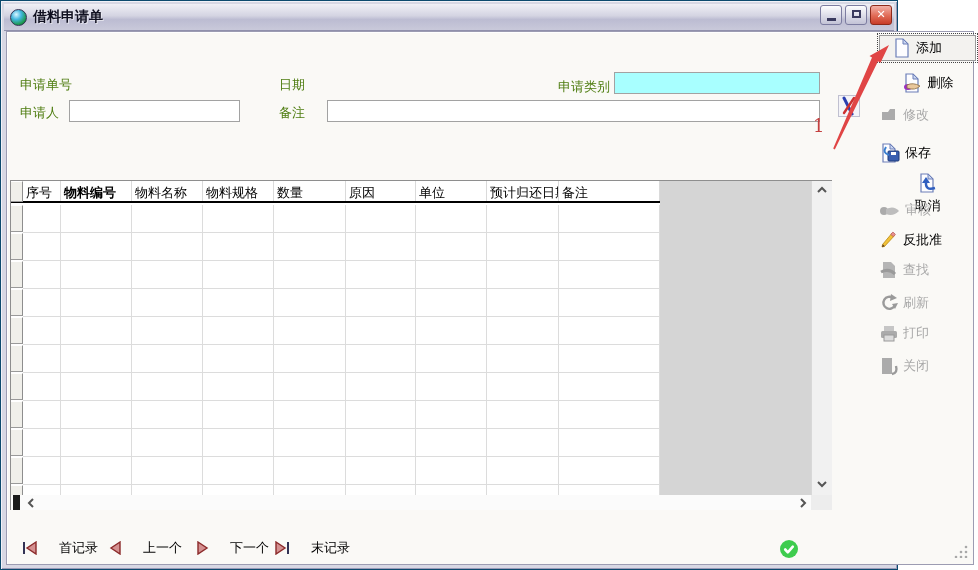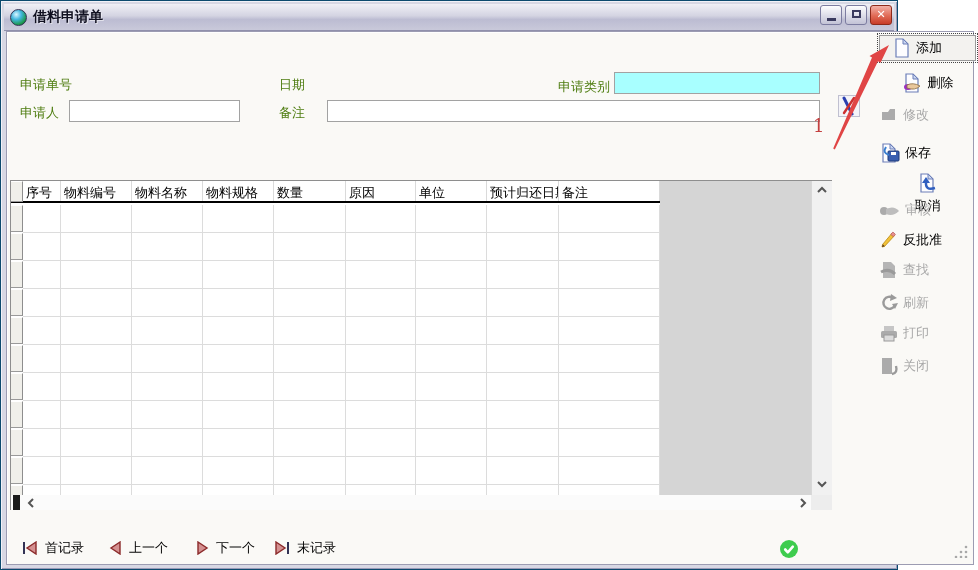--- a/index.html
+++ b/index.html
@@ -68,21 +68,21 @@
   
   .side-item { position:absolute; left:878px; width:97px; height:24px;
     display:flex; align-items:center; gap:4px; cursor:default; }
   .side-item .lbl { white-space:nowrap; }
   .side-item.disabled .lbl { color:#A8A8A8; }
   .side-item.focusbtn { border:1px solid #9A9A9A; outline:1px dotted #444; outline-offset:1px;
     background:#F3F2EF; height:26px; padding-left:12px; }
 
   
   .nav-item { position:absolute; top:506px; height:20px; display:flex; align-items:center;
-    gap:7px; color:#000; cursor:default; }
+    gap:21px; color:#000; cursor:default; }
 
   .green-ok { position:absolute; left:772px; top:507px; width:20px; height:20px; }
   .grip { position:absolute; right:4px; bottom:3px; }
 
   .annot-num { position:absolute; left:812px; top:114px; color:#C44040;
     font-family:"DejaVu Serif","Liberation Serif",serif; font-size:18px; }
   .annot-arrow { position:absolute; left:810px; top:16px; pointer-events:none; }
 </style>
 </head>
 <body>
@@ -123,21 +123,21 @@
         <line x1="5" y1="2" x2="13" y2="18" stroke="#2A3FB0" stroke-width="3" stroke-linecap="round"></line>
         <line x1="15" y1="2" x2="5" y2="17" stroke="#CC3030" stroke-width="2.4" stroke-linecap="round"></line>
       </svg>
     </div>
 
     <div class="grid" id="grid">
       <div class="grid-inner" id="gridInner">
         <div class="g-filler"></div>
       <div class="g-headrow">
             <div class="g-hcell" style="left: 12px; width: 38px;">序号</div>
-            <div class="g-hcell" style="left: 50px; width: 71px;">物料编号</div>
+            <div class="g-hcell" style="left: 50px; width: 71px; font-weight: bold;">物料编号</div>
             <div class="g-hcell" style="left: 121px; width: 71px;">物料名称</div>
             <div class="g-hcell" style="left: 192px; width: 71px;">物料规格</div>
             <div class="g-hcell" style="left: 263px; width: 72px;">数量</div>
             <div class="g-hcell" style="left: 335px; width: 70px; font-family: Liberation Mono, monospace;">原因</div>
             <div class="g-hcell" style="left: 405px; width: 71px;">单位</div>
             <div class="g-hcell" style="left: 476px; width: 72px;">预计归还日期</div>
             <div class="g-hcell" style="left: 548px; width: 101px;">备注</div>
           </div>
           <div class="g-rowhdr" style="top: 0px; height: 21px;"></div>
           <div class="g-rowhdr" style="top: 24px; height: 27px;"></div>

